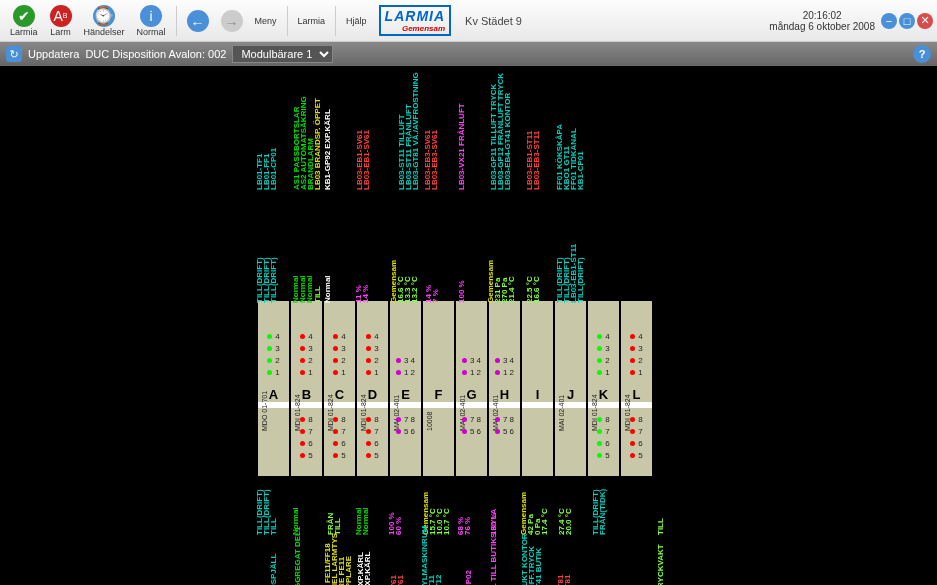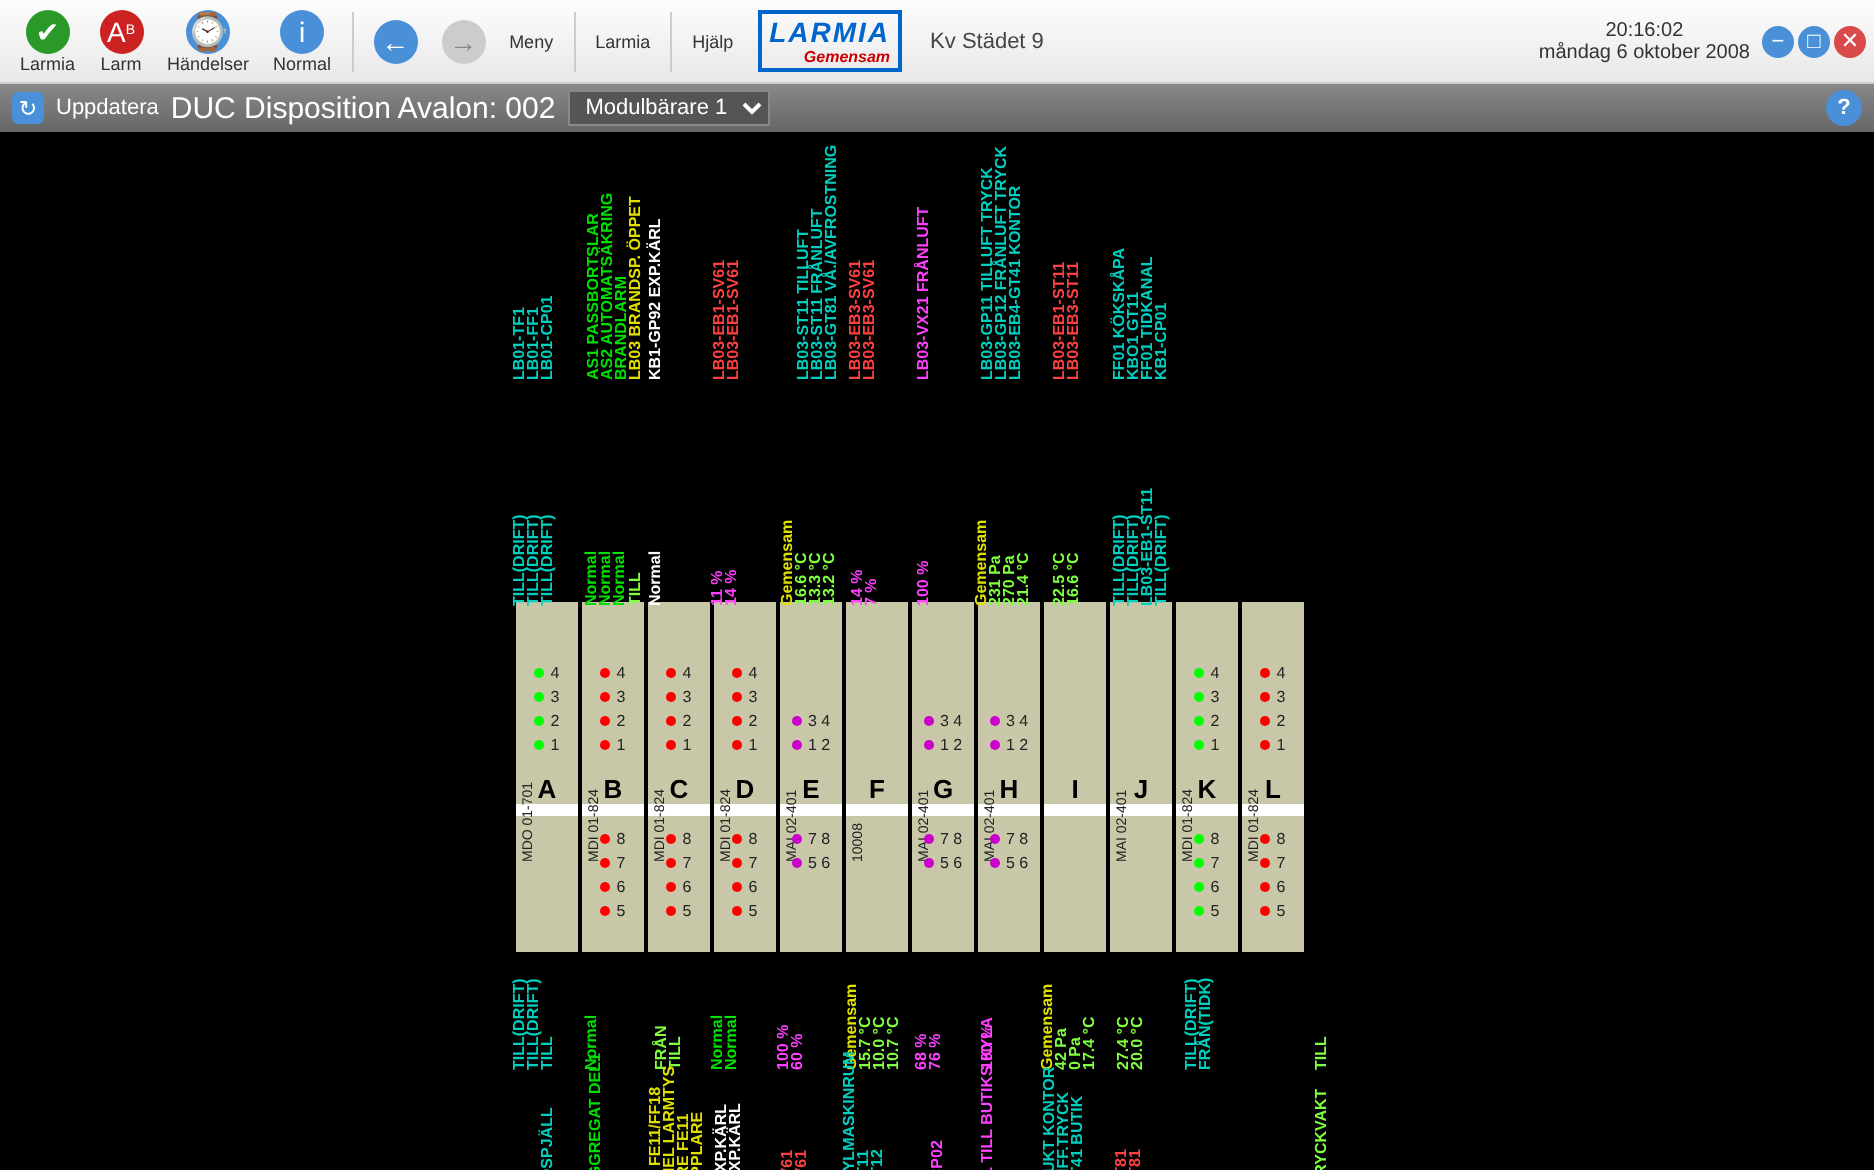--- a/index.html
+++ b/index.html
@@ -13,21 +13,21 @@
   .logo-box { border: 2px solid #0066cc; padding: 1px 4px; font-weight: bold; font-style: italic; }
   .logo-main { color: #0066cc; font-size: 14px; letter-spacing: 1px; }
   .logo-sub { color: #cc0000; font-size: 8px; font-style: italic; text-align: right; }
   .obj-label { margin-left: 8px; font-size: 11px; color: #444; }
   .clock { margin-left: auto; text-align: center; font-size: 10px; color: #333; padding-right: 6px; }
   .win-btns { display: flex; gap: 2px; }
   .win-btn { width: 16px; height: 16px; border-radius: 50%; display: flex; align-items: center; justify-content: center; font-size: 11px; color: #fff; cursor: pointer; }
   
   .subbar { height: 24px; background: linear-gradient(#888, #666); display: flex; align-items: center; padding: 0 6px; gap: 6px; color: #fff; }
   .subbar .refresh-ico { width: 16px; height: 16px; background: #4a90d9; border-radius: 3px; display: flex; align-items: center; justify-content: center; font-size: 11px; }
-  .subbar .title { font-size: 15px; }
+  .subbar .title { font-size: 11px; }
   .subbar select { font-size: 11px; background: #555; color: #fff; border: 1px solid #888; padding: 1px 4px; }
   .help-ico { margin-left: auto; width: 18px; height: 18px; background: #4a90d9; border-radius: 50%; color: #fff; display: flex; align-items: center; justify-content: center; font-weight: bold; cursor: pointer; }
   
   .canvas { background: #000; height: 519px; position: relative; overflow: hidden; }
   
   .vtxt { position: absolute; transform: rotate(-90deg); transform-origin: left bottom; font-size: 8px; white-space: nowrap; font-weight: bold; }
   
   .module-row { position: absolute; top: 235px; left: 258px; display: flex; gap: 2px; }
   .module { width: 31px; height: 175px; background: #c8c8a8; position: relative; display: flex; flex-direction: column; align-items: center; }
   .mod-top { position: absolute; top: 4px; left: 0; right: 0; bottom: 95px; display: flex; flex-direction: column-reverse; align-items: center; gap: 3px; padding-bottom: 4px; }

